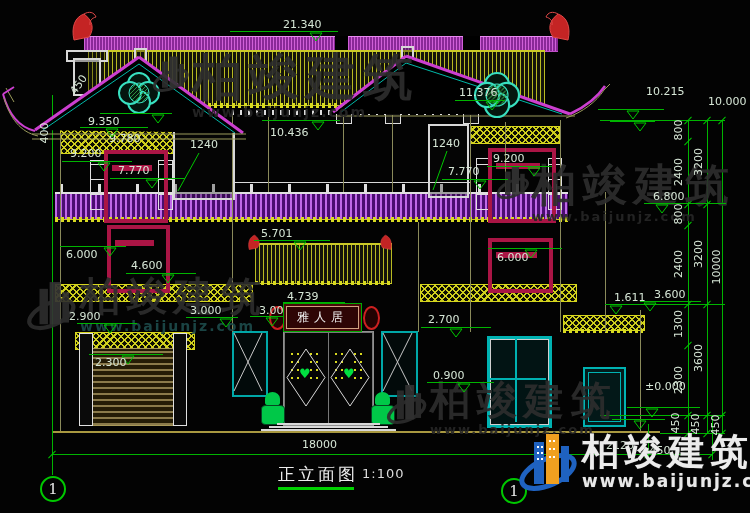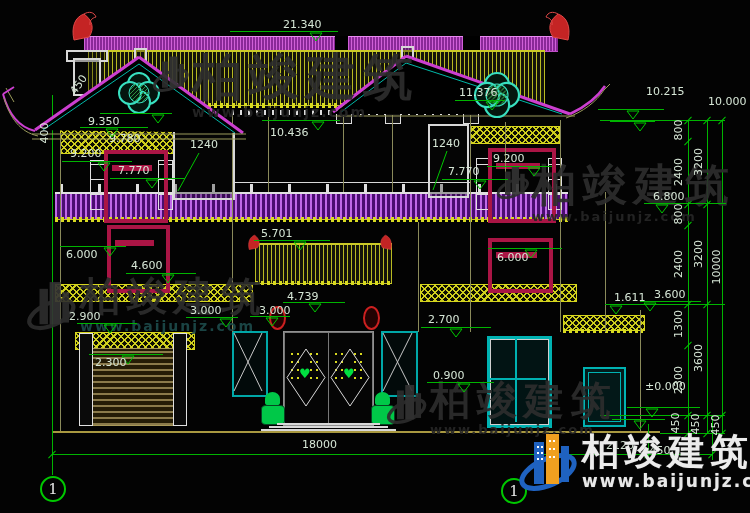--- a/index.html
+++ b/index.html
@@ -443,21 +443,27 @@
       <div class="dim rot" style="left: 694px; top: 419px; transform: rotate(-90deg);">450</div>
       <div class="dim rot" style="left: 23px; top: 127px; transform: rotate(-90deg);">400</div>
       <div class="dim rot" style="left: 57px; top: 79px; transform: rotate(-55deg);">450</div>
       <div class="dim" style="left: 302px; top: 439px;">18000</div>
       <div class="dim" style="left: 606px; top: 440px;">2120</div>
       <div class="dim" style="left: 639px; top: 445px;">0.450</div>
       <div class="dim" style="left: 190px; top: 139px;">1240</div>
       <div class="dim" style="left: 432px; top: 138px;">1240</div>
     </div>
 
-
+  <div class="plaque">雅人居</div>
+
+  <div class="titleblock">
+    <span class="tb-name">正立面图</span>
+    <span class="tb-underline"></span>
+    <span class="tb-scale">1:100</span>
+  </div>
 
   <div class="bubble" style="left:40px;top:476px">
     <span>1</span>
   </div>
   <div class="bubble" style="left:501px;top:478px">
     <span>1</span>
   </div>
 
   <div class="brandmark">
     <svg width="64" height="68" viewBox="0 0 64 68">

